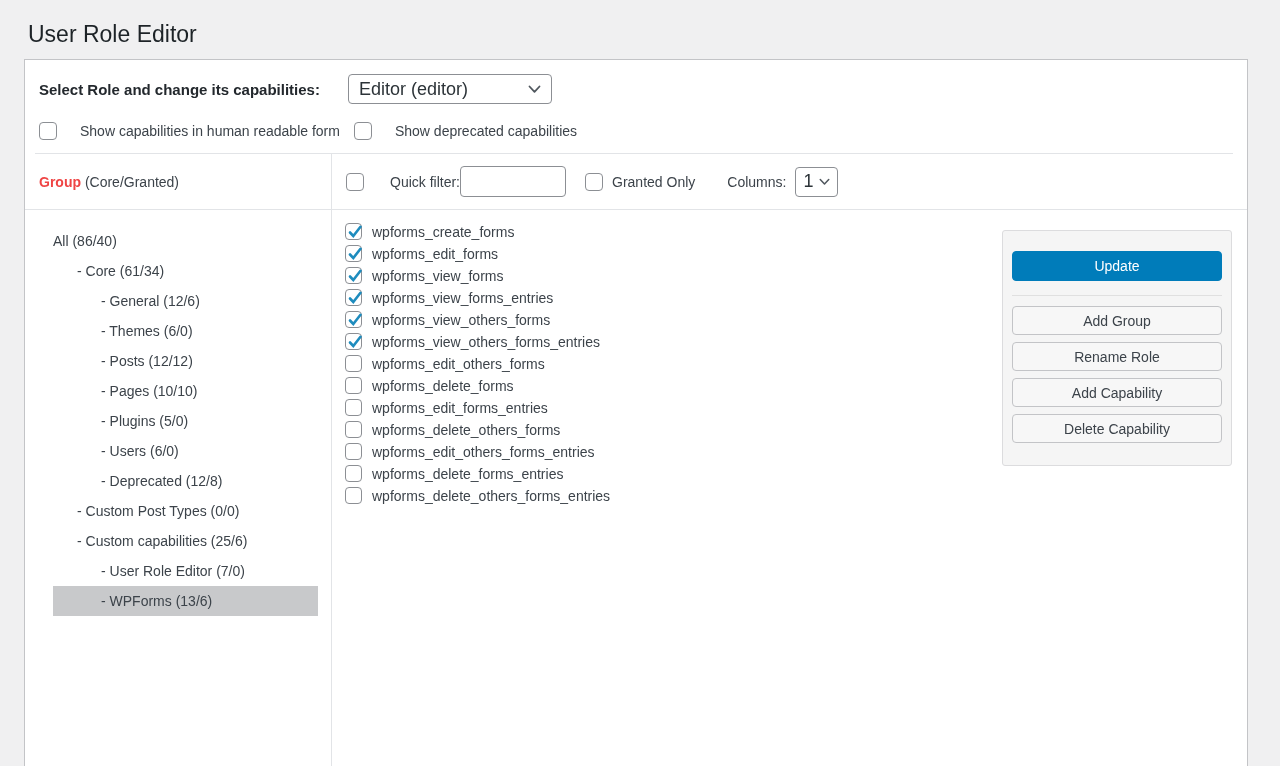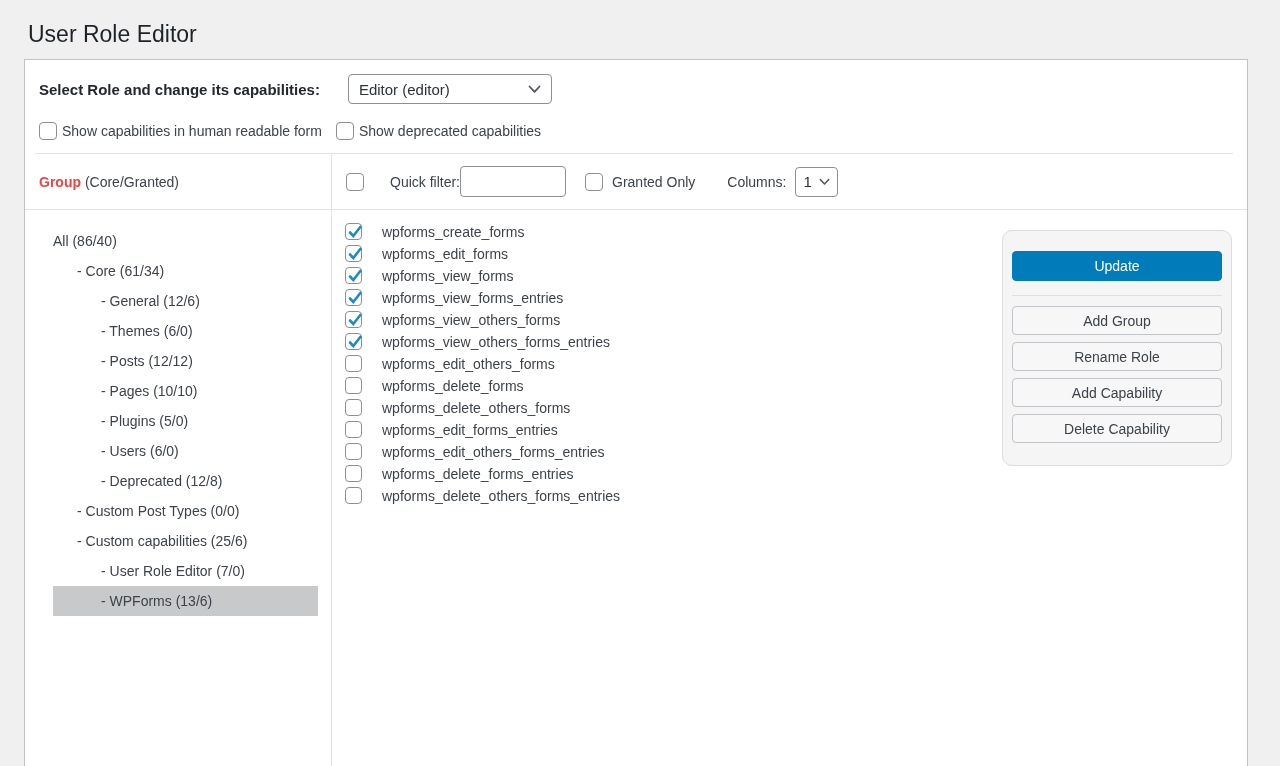--- a/index.html
+++ b/index.html
@@ -23,26 +23,26 @@
     margin:10px 32px 0 24px;width:1224px;height:720px;
     background:#fff;border:1px solid #c3c4c7;
     display:flex;flex-direction:column;
   }
   .top-section{padding:14px 14px 0;}
   .role-row{display:flex;align-items:center;gap:28px;}
   .role-label{font-weight:bold;font-size:15px;color:#23282d;}
   .select{
     display:flex;align-items:center;justify-content:space-between;
     border:1px solid #8c8f94;border-radius:4px;background:#fff;
-    height:30px;padding:0 10px;font-size:15px;color:#2c3338;cursor:pointer;
+    height:30px;padding:0 10px;font-size:18px;color:#2c3338;cursor:pointer;
   }
   .role-select{width:204px;}
   .chev{flex:none;}
   .options-row{display:flex;align-items:center;gap:14px;margin:18px 0 0;}
-  .opt{display:inline-flex;align-items:center;gap:5px;cursor:default;}
+  .opt{display:inline-flex;align-items:center;gap:23px;cursor:default;}
   .cb{
     width:17px;height:17px;flex:none;position:relative;
     border:1px solid #8c8f94;border-radius:4px;background:#fff;
     display:inline-flex;align-items:center;justify-content:center;
     cursor:pointer;overflow:visible;
   }
   .cb.lg{width:18px;height:18px;}
   .cb svg{position:absolute;top:0;left:1px;}
   .hr{border-top:1px solid #e2e4e7;margin:13px 14px 0 10px;}
   .columns{display:flex;flex:1;min-height:0;}
@@ -70,25 +70,25 @@
   .qf-input{
     width:106px;height:31px;border:1px solid #8c8f94;border-radius:4px;
     margin-right:19px;padding:0 8px;font-family:inherit;font-size:14px;color:#2c3338;
   }
   .go-cb{margin-right:9px;}
   .go-label{margin-right:32px;}
   .cols-label{margin-right:9px;}
   .cols-select{width:43px;padding:0 7px;}
   .content-row{flex:1;display:flex;align-items:flex-start;padding:13px 15px 0 13px;}
   #cap-list{display:flex;flex-direction:column;gap:5px;}
-  .cap-row{display:flex;align-items:center;gap:20px;}
+  .cap-row{display:flex;align-items:center;gap:10px;}
   .cap-name{color:#3c434a;}
   .actions-panel{
     margin-left:auto;margin-top:7px;width:230px;
-    background:#f5f5f5;border:1px solid #dcdcde;border-radius:10px;
+    background:#f5f5f5;border:1px solid #dcdcde;border-radius:3px;
     padding:20px 9px 22px;display:flex;flex-direction:column;
   }
   button{font-family:inherit;}
   .btn-primary{
     height:30px;background:var(--primary);border:1px solid var(--primary);
     color:#fff;border-radius:4px;font-size:14px;cursor:pointer;
   }
   .panel-hr{border-top:1px solid #e0e0e0;margin:14px 0 10px;}
   #secondary-buttons{display:flex;flex-direction:column;gap:7px;}
   .btn-secondary{
@@ -217,25 +217,25 @@
             <div class="cap-row">
               <span class="cb"></span>
               <span class="cap-name">wpforms_edit_others_forms</span>
             </div>
             <div class="cap-row">
               <span class="cb"></span>
               <span class="cap-name">wpforms_delete_forms</span>
             </div>
             <div class="cap-row">
               <span class="cb"></span>
+              <span class="cap-name">wpforms_edit_forms_entries</span>
+            </div>
+            <div class="cap-row">
+              <span class="cb"></span>
               <span class="cap-name">wpforms_delete_others_forms</span>
-            </div>
-            <div class="cap-row">
-              <span class="cb"></span>
-              <span class="cap-name">wpforms_edit_forms_entries</span>
             </div>
             <div class="cap-row">
               <span class="cb"></span>
               <span class="cap-name">wpforms_edit_others_forms_entries</span>
             </div>
             <div class="cap-row">
               <span class="cb"></span>
               <span class="cap-name">wpforms_delete_forms_entries</span>
             </div>
             <div class="cap-row">

